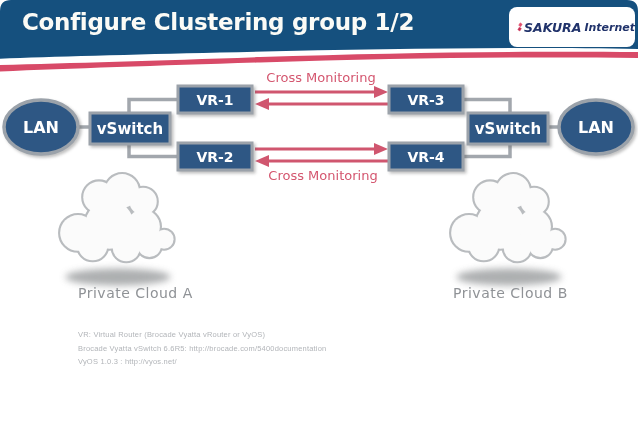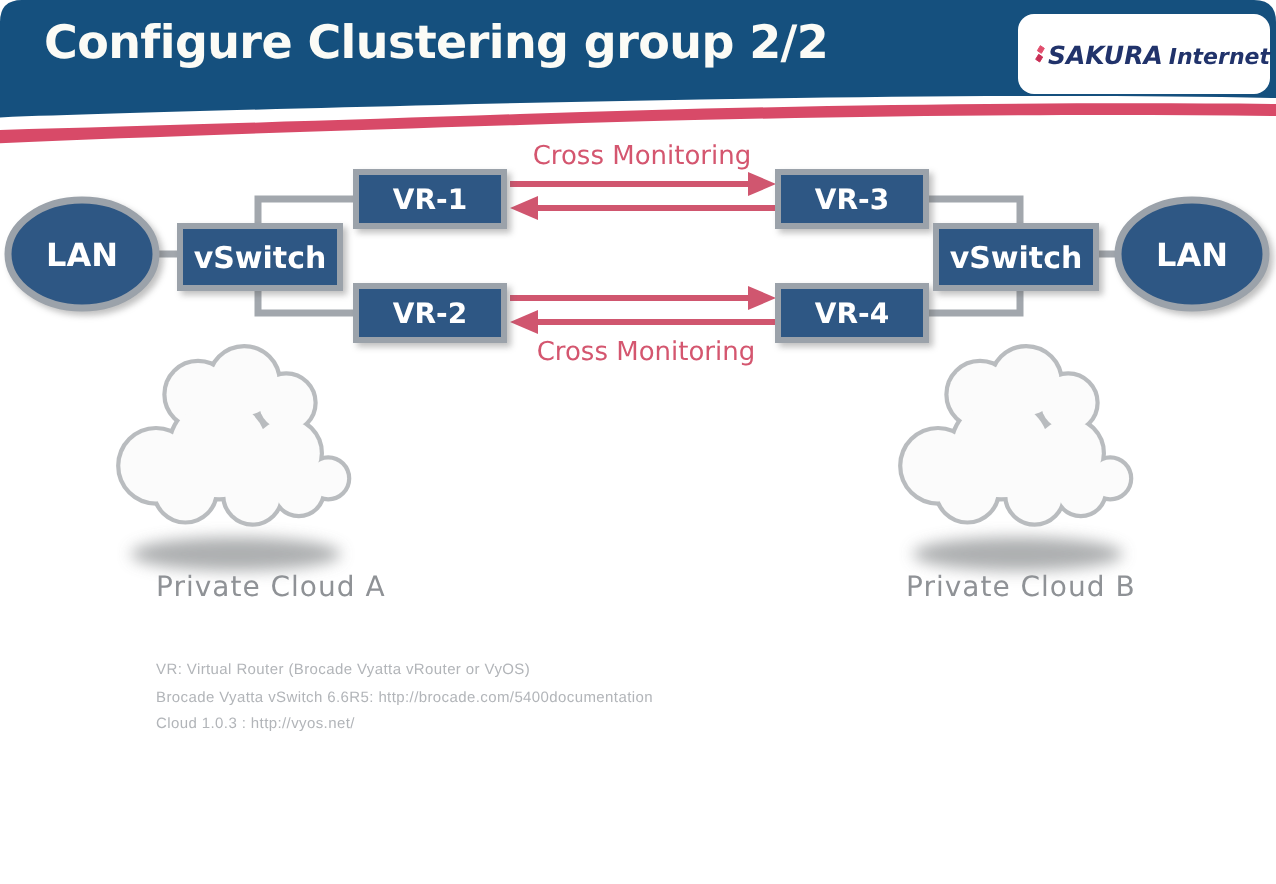--- a/index.html
+++ b/index.html
@@ -7,21 +7,21 @@
          font-family:"DejaVu Sans","Liberation Sans",sans-serif;}
   svg{display:block;}
   .layer{position:absolute;left:0;top:0;}
 
   
   .title{position:absolute;left:22px;top:9px;z-index:3;color:#fbfbf6;
          font-size:23px;font-weight:bold;letter-spacing:-0.3px;white-space:nowrap;}
   .logo-box{position:absolute;left:509px;top:7px;width:126px;height:40px;z-index:3;
             background:#ffffff;border-radius:8px;display:flex;align-items:center;
             padding-left:8px;box-sizing:border-box;}
-  .logo-text{display:flex;align-items:flex-end;margin-left:1px;color:#21336b;
+  .logo-text{display:flex;align-items:center;margin-left:1px;color:#21336b;
              font-style:italic;white-space:nowrap;}
   .logo-primary{font-size:12.5px;font-weight:bold;}
   .logo-secondary{font-size:11px;font-weight:bold;margin-left:3px;}
 
   
   .node-label{fill:#ffffff;font-weight:bold;font-family:"DejaVu Sans",sans-serif;}
   .vr-label{font-size:14px;}
   .vswitch-label{font-size:15px;}
   .lan-label{font-size:16px;}
   .cross-label{fill:#d4566f;font-size:13px;font-family:"DejaVu Sans",sans-serif;}
@@ -37,21 +37,21 @@
 </head>
 <body>
 
 <div class="slide">
 
   <svg class="layer" width="638" height="80" viewBox="0 0 638 80">
     <path d="M11,0 H627 Q638,0 638,11 V49 C520,46.5 360,49 220,52.5 C130,54.7 50,56.7 0,58.7 V11 Q0,0 11,0 Z" fill="#15507e"></path>
     <path d="M0,65 C70,63 160,60.5 260,57 C400,52.3 530,51 638,52 L638,58 C530,56.6 400,58 260,62.5 C160,65.6 70,68.6 0,71.6 Z" fill="#d84a68"></path>
   </svg>
 
-  <div class="title">Configure Clustering group 2/2</div>
+  <div class="title">Configure Clustering group 1/2</div>
 
   <div class="logo-box">
     <svg width="18" height="28" viewBox="0 0 18 28">
       <path d="M9.5,1.5 L15.5,5.5 L11,13 L5,9 Z" fill="#e14e6d" stroke="#e14e6d" stroke-width="1.5" stroke-linejoin="round"></path>
       <path d="M7,14.5 L13,18.5 L8.5,26 L2.5,22 Z" fill="#c92e55" stroke="#c92e55" stroke-width="1.5" stroke-linejoin="round"></path>
     </svg>
     <span class="logo-text">
       <span class="logo-primary">SAKURA</span>
       <span class="logo-secondary">Internet</span>
     </span>
@@ -131,16 +131,16 @@
     <text class="node-label vswitch-label" x="508" y="134" text-anchor="middle">vSwitch</text>
     <text class="node-label vr-label" x="215" y="104.5" text-anchor="middle">VR-1</text>
     <text class="node-label vr-label" x="215" y="161.5" text-anchor="middle">VR-2</text>
     <text class="node-label vr-label" x="426" y="104.5" text-anchor="middle">VR-3</text>
     <text class="node-label vr-label" x="426" y="161.5" text-anchor="middle">VR-4</text>
   </svg>
 
   <div class="footnotes">
     <div>VR: Virtual Router (Brocade Vyatta vRouter or VyOS)</div>
     <div>Brocade Vyatta vSwitch 6.6R5: http://brocade.com/5400documentation</div>
-    <div>Cloud 1.0.3 : http://vyos.net/</div>
+    <div>VyOS 1.0.3 : http://vyos.net/</div>
   </div>
 
 </div>
 
 </body></html>

